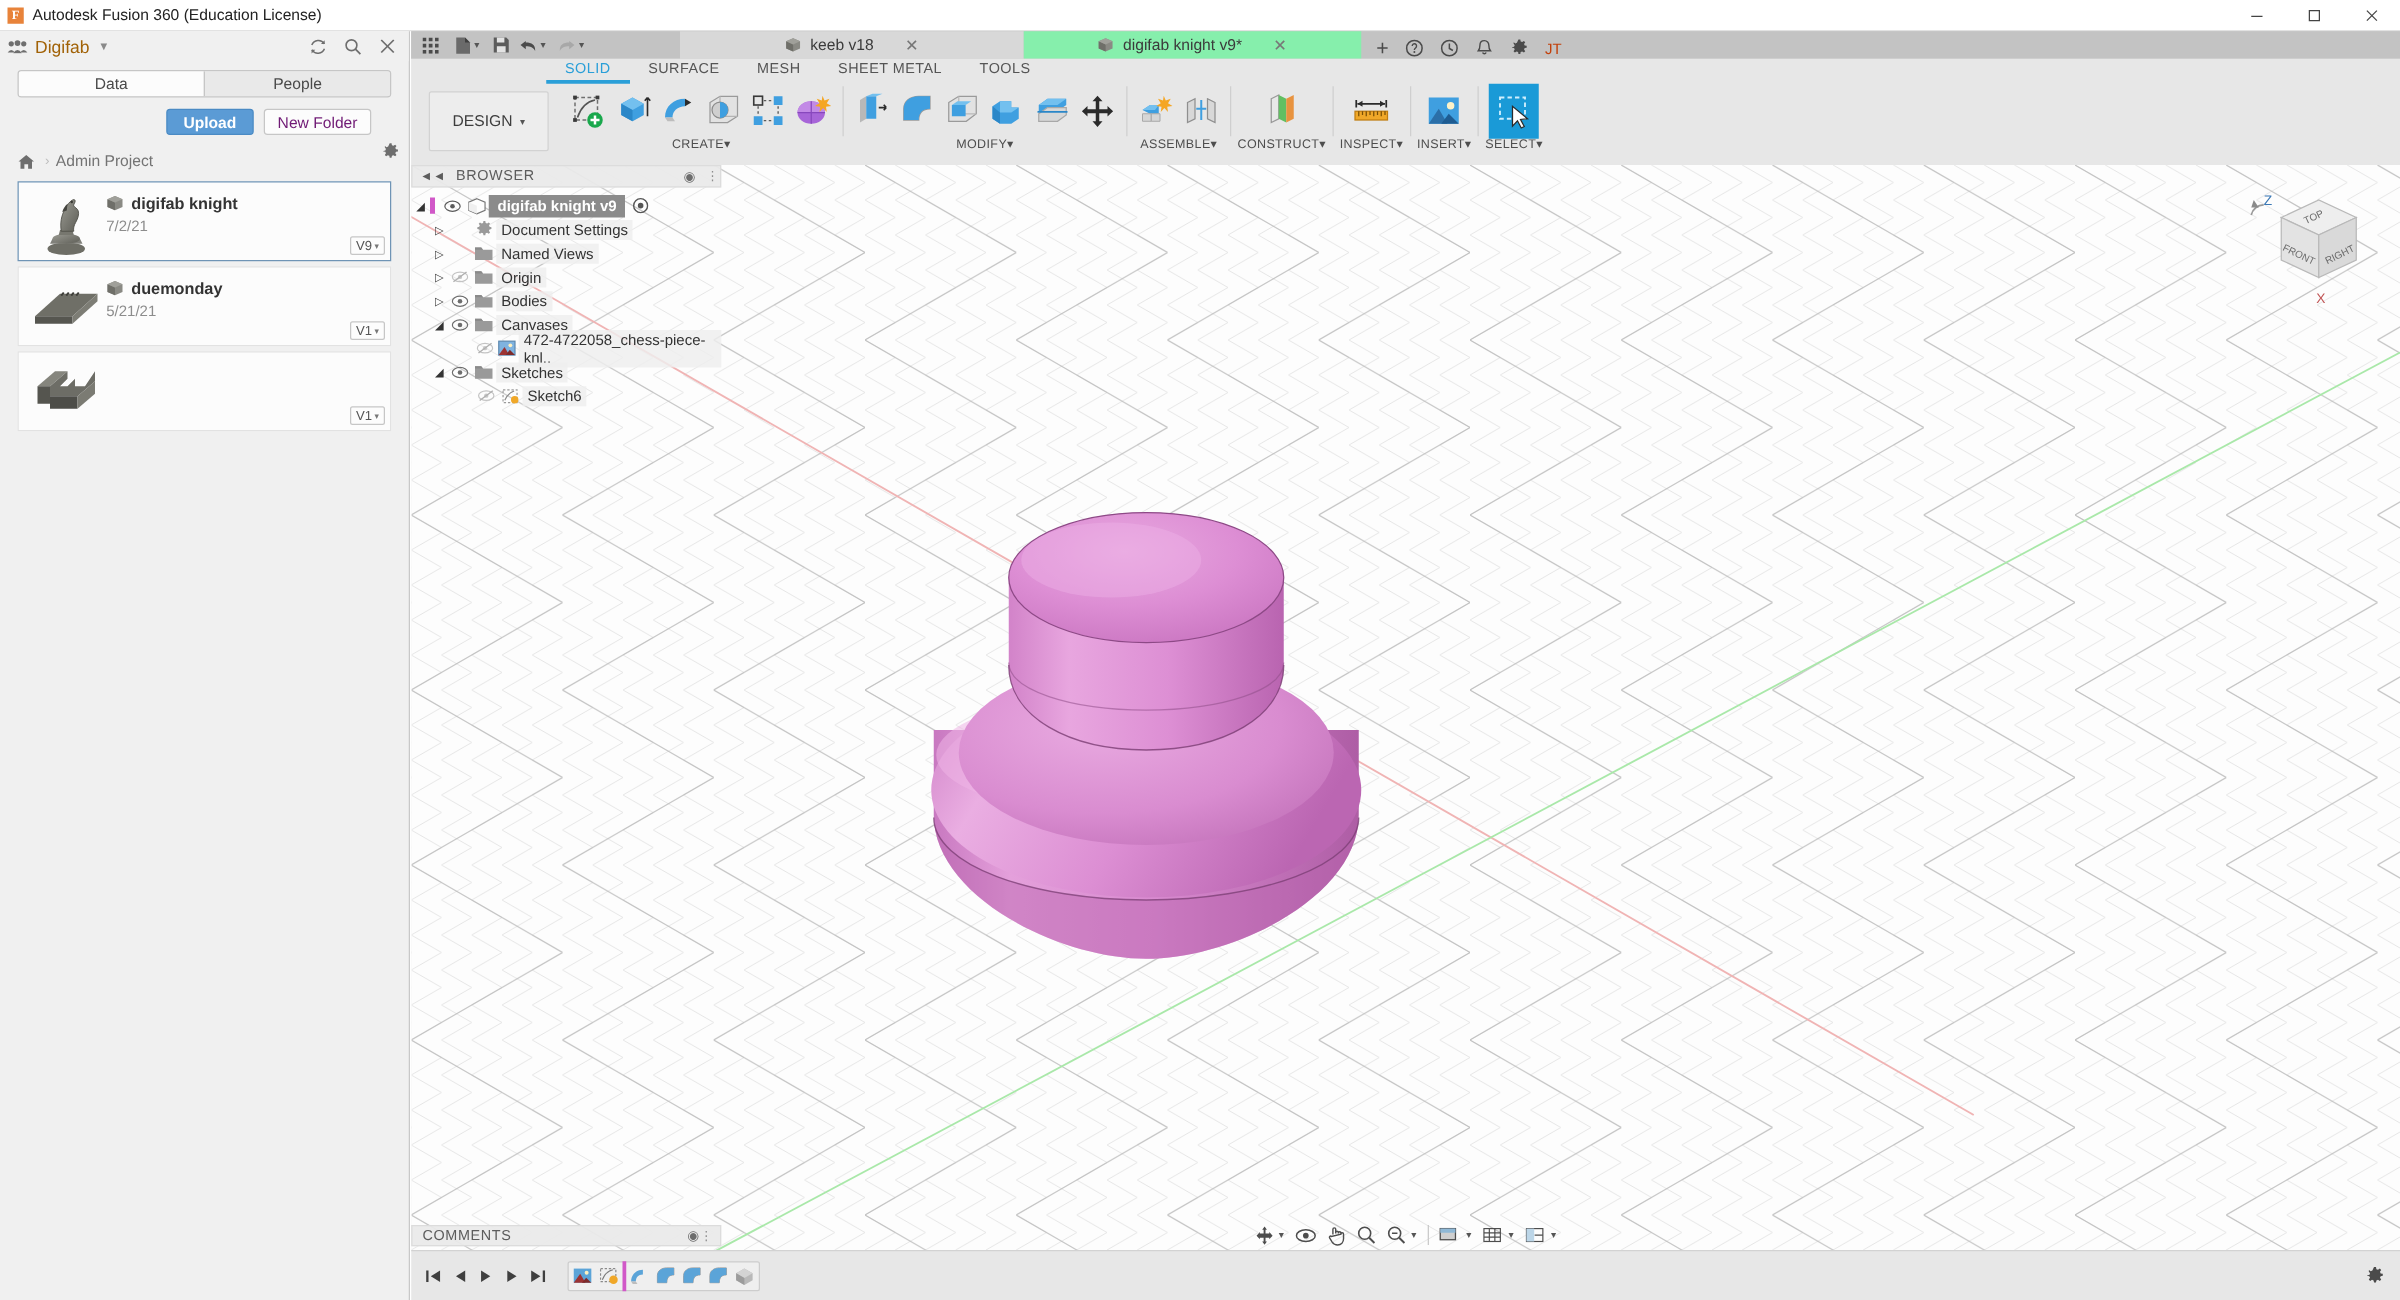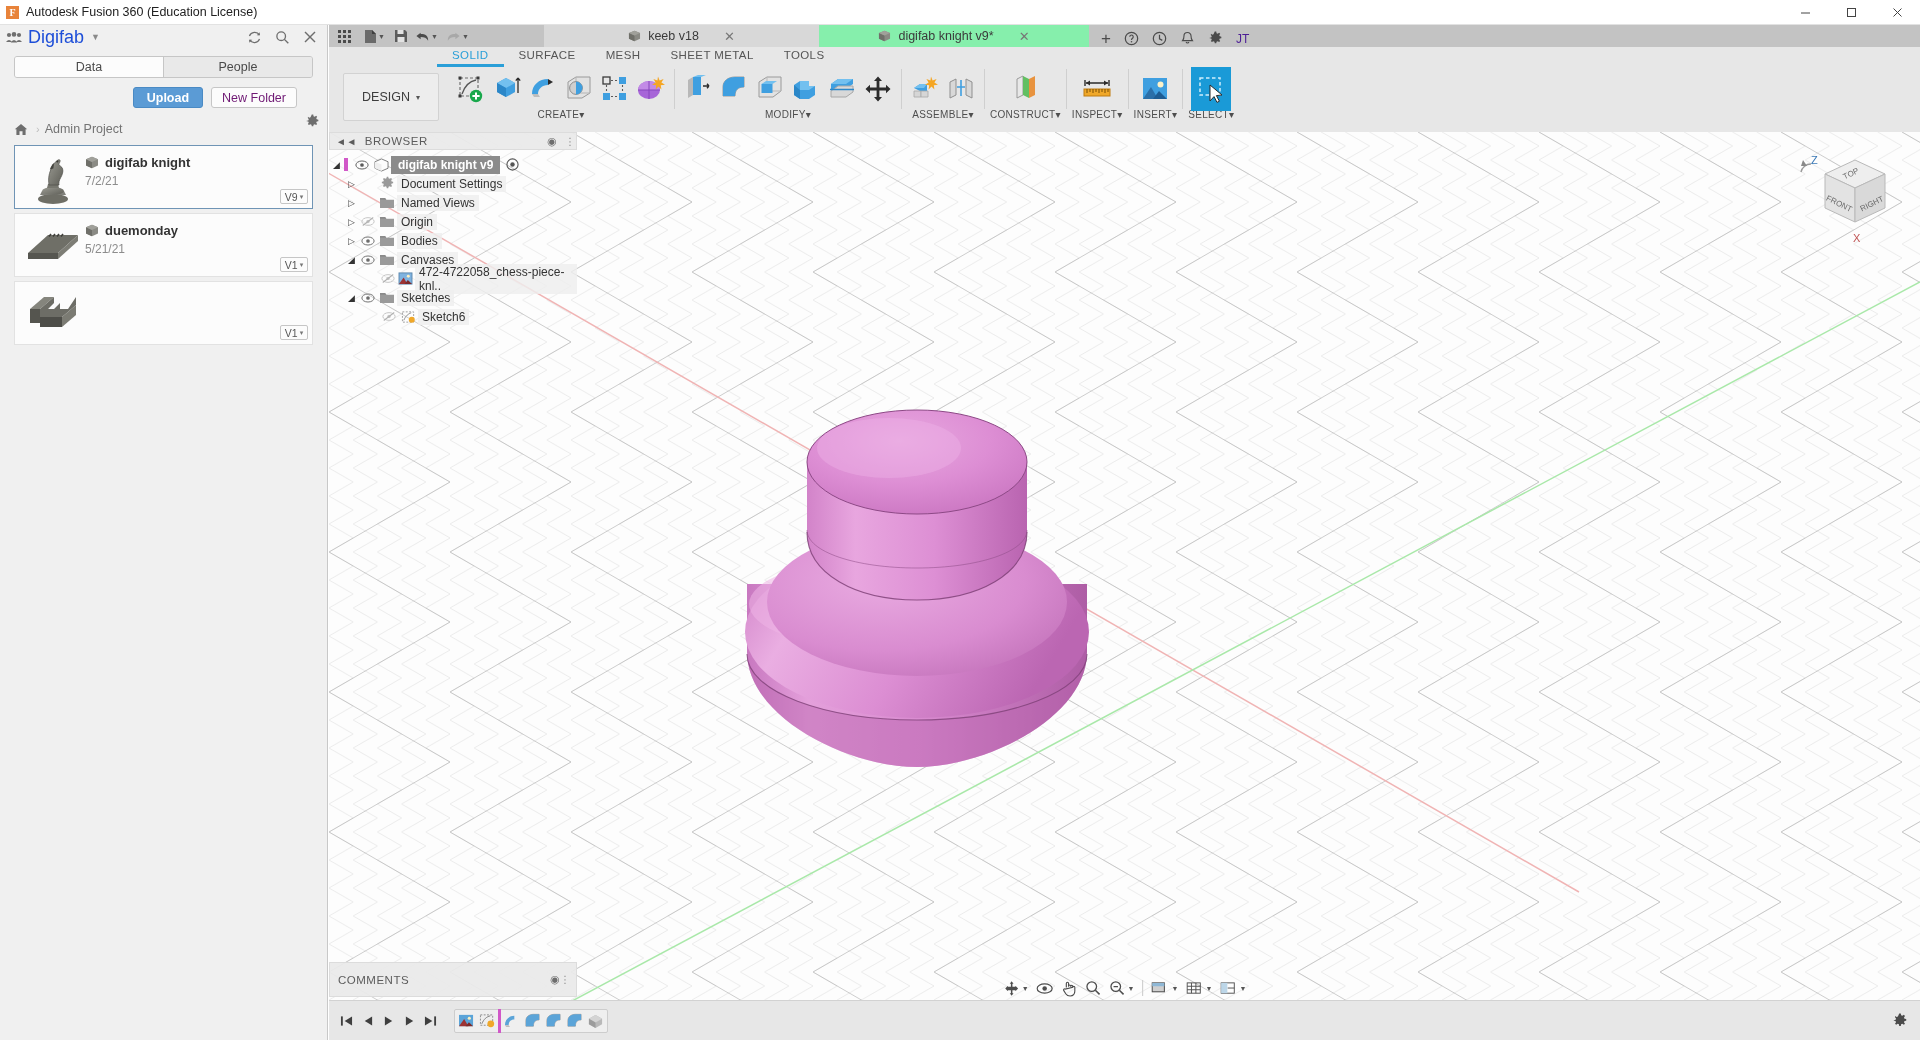--- a/index.html
+++ b/index.html
@@ -34,21 +34,21 @@
   
   .datapanel {
     position: absolute; top: 25px; left: 0; width: 328px; height: 1015px;
     background: #f0f0f0; border-right: 1px solid #c8c8c8;
   }
   .dp-header {
     height: 24px; display: flex; align-items: center; padding: 0 6px;
     background: #f0f0f0;
   }
   .dp-hub-icon { width: 16px; margin-right: 6px; color: #6f6f6f; font-size: 12px; }
-  .dp-hub-name { font-size: 18px; color: #1d4ed8; }
+  .dp-hub-name { font-size: 14px; color: #a16207; }
   .dp-caret { margin-left: 7px; color: #8a8a8a; font-size: 9px; }
   .dp-header-right { margin-left: auto; display: flex; align-items: center; gap: 13px; padding-right: 4px; }
   .dp-icon-btn { color: #6e6e6e; cursor: pointer; display: flex; align-items: center; }
 
   .dp-tabs {
     margin: 7px 14px 0 14px; height: 22px; display: flex;
     border: 1px solid #c6c6c6; border-radius: 3px; overflow: hidden; background: #e9e9e9;
   }
   .dp-tab {
     flex: 1; display: flex; align-items: center; justify-content: center;
@@ -187,21 +187,21 @@
   .br-target { margin-left: 6px; cursor: pointer; }
 
   
   .viewport {
     position: absolute; top: 107px; left: 0; width: 1591px; height: 908px;
     background: #fdfdfd; overflow: hidden;
   }
 
   
   .comments {
-    position: absolute; bottom: 43px; left: 0; width: 248px; height: 35px;
+    position: absolute; bottom: 43px; left: 0; width: 248px; height: 17px;
     background: rgba(233,233,233,.93); border: 1px solid #dcdcdc;
     display: flex; align-items: center; padding: 0 8px; color: #5c5c5c;
     font-size: 11.5px; letter-spacing: .5px; z-index: 5;
   }
   .comments .dot { margin-left: auto; color: #6d6d6d; font-size: 11px; }
   .comments .grip { width: 8px; text-align: right; color: #8d8d8d; font-size: 10px; }
 
   
   .navbar {
     position: absolute; bottom: 40px; left: 50%; transform: translateX(-50%);
@@ -517,21 +517,21 @@
               <path d="M8 1.6c-2.3 0-3.8 1.7-3.8 3.9 0 3.3-1 4.1-1.5 4.8h10.6c-.5-.7-1.5-1.5-1.5-4.8 0-2.2-1.5-3.9-3.8-3.9z" fill="none" stroke="#4b4b4b" stroke-width="1.2"></path>
               <path d="M6.5 11.8a1.6 1.6 0 0 0 3 0" fill="none" stroke="#4b4b4b" stroke-width="1.2"></path>
             </svg>
         </span>
         <span style="cursor:pointer">
           <svg width="15" height="15" viewBox="0 0 16 16">
             <path d="M8 5.2a2.8 2.8 0 1 0 0 5.6 2.8 2.8 0 0 0 0-5.6zm0 1.4a1.4 1.4 0 1 1 0 2.8 1.4 1.4 0 0 1 0-2.8z" fill="#4b4b4b"></path>
             <path d="M7.2.6h1.6l.3 1.7 1.3.55 1.45-1 1.13 1.13-1 1.45.55 1.3 1.7.3v1.6l-1.7.3-.55 1.3 1 1.45-1.13 1.13-1.45-1-1.3.55-.3 1.7H7.2l-.3-1.7-1.3-.55-1.45 1-1.13-1.13 1-1.45-.55-1.3-1.7-.3V7.2l1.7-.3.55-1.3-1-1.45L3.15 3.02l1.45 1 1.3-.55z" fill="#4b4b4b"></path>
           </svg>
         </span>
-        <span style="font-size:12px;color:#4c1d95;cursor:pointer;padding-right:8px">JT</span>
+        <span style="font-size:12px;color:#c2410c;cursor:pointer;padding-right:8px">JT</span>
       </div>
     </div>
 
     <div class="ribbon">
       <div class="rb-tabs">
         <div class="rb-tab active">SOLID</div>
         <div class="rb-tab">SURFACE</div>
         <div class="rb-tab">MESH</div>
         <div class="rb-tab">SHEET METAL</div>
         <div class="rb-tab">TOOLS</div>

